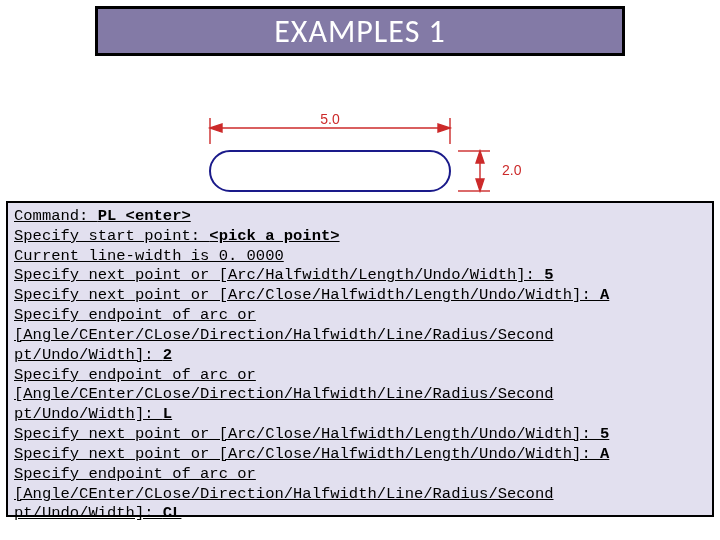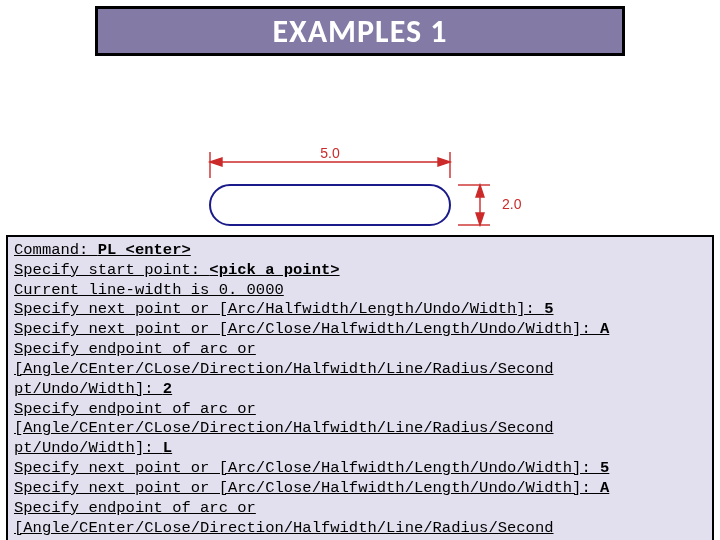--- a/index.html
+++ b/index.html
@@ -18,27 +18,25 @@
     height: 44px;
     display: flex;
     align-items: center;
     justify-content: center;
   }
   .title-text {
     font-family: "Calibri", Arial, sans-serif;
     font-size: 32px;
     color: #fff;
     letter-spacing: 1px;
-    font-weight: bold;
   }
   .diagram {
     position: relative;
     width: 720px;
     height: 145px;
-    margin-top: 34px;
   }
   .diagram svg {
     position: absolute;
     top: 0;
     left: 0;
   }
   .cmd-box {
     margin: 0 6px 6px 6px;
     border: 2px solid #000;
     background: #e2e0ef;

